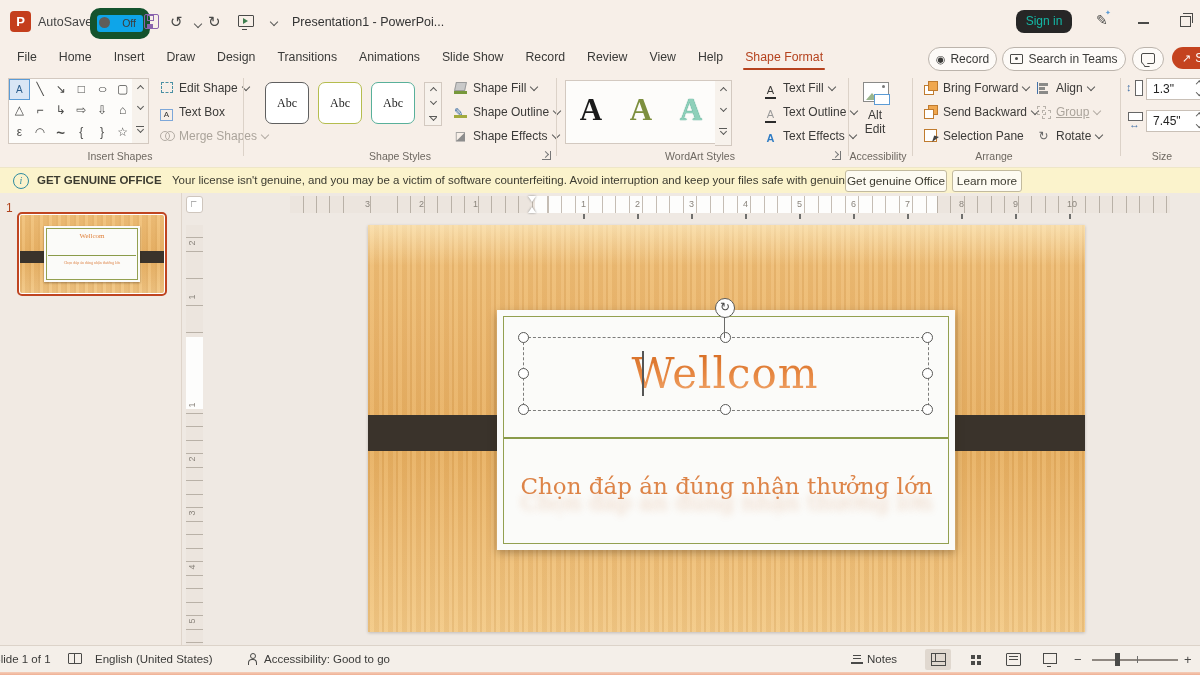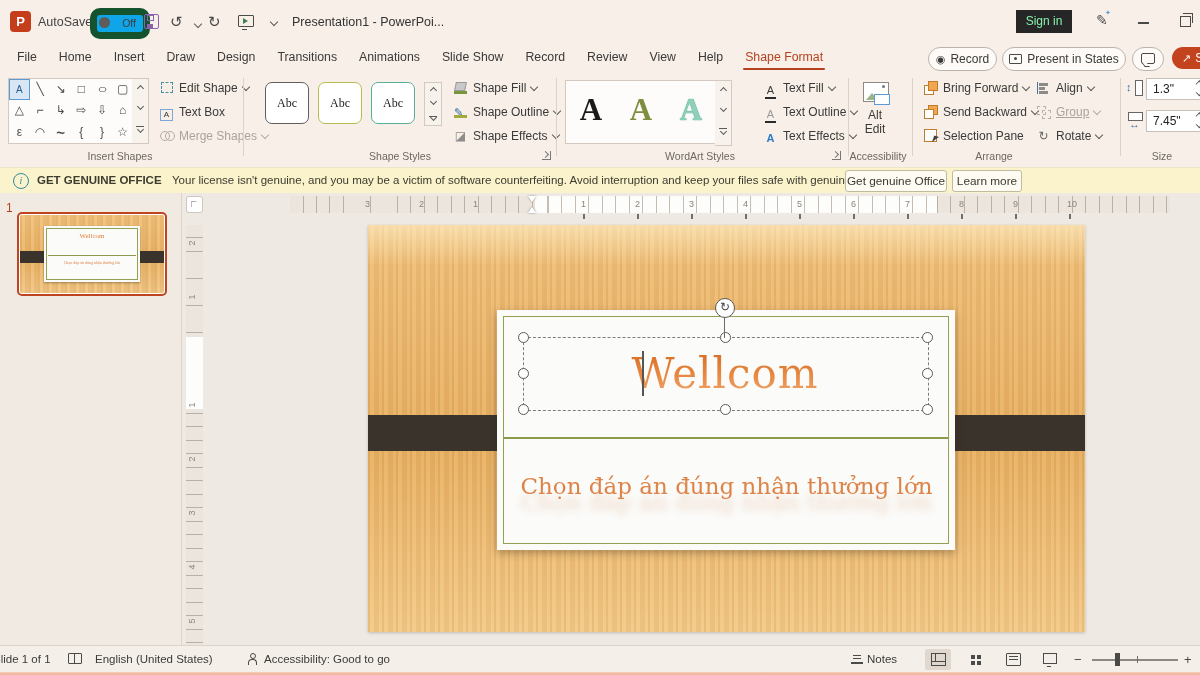--- a/index.html
+++ b/index.html
@@ -22,21 +22,21 @@
   .save-ico::after{content:"";position:absolute;left:2px;bottom:0;width:6px;height:4px;background:#8a63ad;}
   .i-undo::before{content:"↺";font-size:15px;color:#4a4a48;}
   .i-redo::before{content:"↻";font-size:15px;color:#4a4a48;}
   .mon-ico{position:absolute;width:14px;height:10px;border:1.4px solid #4a4a48;border-radius:1px;}
   .mon-ico::before{content:"";position:absolute;left:4px;top:1.5px;width:0;height:0;border-left:5px solid #3f7f4f;border-top:3px solid transparent;border-bottom:3px solid transparent;}
   .mon-ico::after{content:"";position:absolute;left:3px;top:10px;width:5px;height:3px;border-bottom:1.6px solid #4a4a48;}
   #searchbox{position:absolute;left:458px;top:7px;width:342px;height:27px;background:#fff;border:1px solid #dad2ca;border-radius:4px;}
   .mag{position:absolute;left:24px;top:7px;width:8px;height:8px;border:1.4px solid #6b6b69;border-radius:50%;}
   .mag::after{content:"";position:absolute;left:7px;top:8px;width:5px;height:1.5px;background:#6b6b69;transform:rotate(45deg);}
   #search-ph{position:absolute;left:48px;top:6px;color:#6d6b68;font-size:12.5px;}
-  #signin{position:absolute;left:1016px;top:10px;width:56px;height:23px;background:#262626;color:#86efac;font-size:12px;text-align:center;line-height:23px;border-radius:0;}
+  #signin{position:absolute;left:1016px;top:10px;width:56px;height:23px;background:#262626;color:#14b8a6;font-size:12px;text-align:center;line-height:23px;border-radius:8px;}
   .i-pen{position:absolute;left:1096px;top:12px;font-size:14px;color:#4a4a48;}
   .i-pen::before{content:"✎";}
   .i-pen::after{content:"✦";position:absolute;left:9px;top:-3px;font-size:7px;color:#5b9bd5;}
   .win-min{position:absolute;left:1138px;top:22px;width:11px;height:1.6px;background:#4a4a48;}
   .win-restore{position:absolute;left:1180px;top:16px;width:9px;height:9px;border:1.3px solid #4a4a48;background:#f7efe8;}
   .win-restore::before{content:"";position:absolute;left:2px;top:-4px;width:9px;height:9px;border:1.3px solid #4a4a48;border-bottom:none;border-left:none;}
 
   
   #tabrow{position:absolute;left:0;top:44px;width:1200px;height:28px;background:#f7efe8;}
   #tabs{display:flex;padding-left:6px;}
@@ -254,21 +254,21 @@
         <div class="tab">Transitions</div>
         <div class="tab">Animations</div>
         <div class="tab">Slide Show</div>
         <div class="tab">Record</div>
         <div class="tab">Review</div>
         <div class="tab">View</div>
         <div class="tab">Help</div>
         <div class="tab active">Shape Format</div>
       </div>
     <div class="pill" style="left:928px;width:67px;"><span class="i-rec-dot"></span><span>Record</span></div>
-    <div class="pill" style="left:1002px;width:122px;"><span class="team-ico"></span><span>Present in States</span></div>
+    <div class="pill" style="left:1002px;width:122px;"><span class="team-ico"></span><span>Search in Teams</span></div>
     <div class="pill" style="left:1132px;width:30px;"><span class="bubble-ico"></span></div>
   </nav>
   <div id="share-btn"><span class="share-arrow"></span><span>S</span></div>
 
   <div id="ribbon">
 
     <div id="shape-gallery">
         <div class="gcell gsel">A</div>
         <div class="gcell">╲</div>
         <div class="gcell">↘</div>

